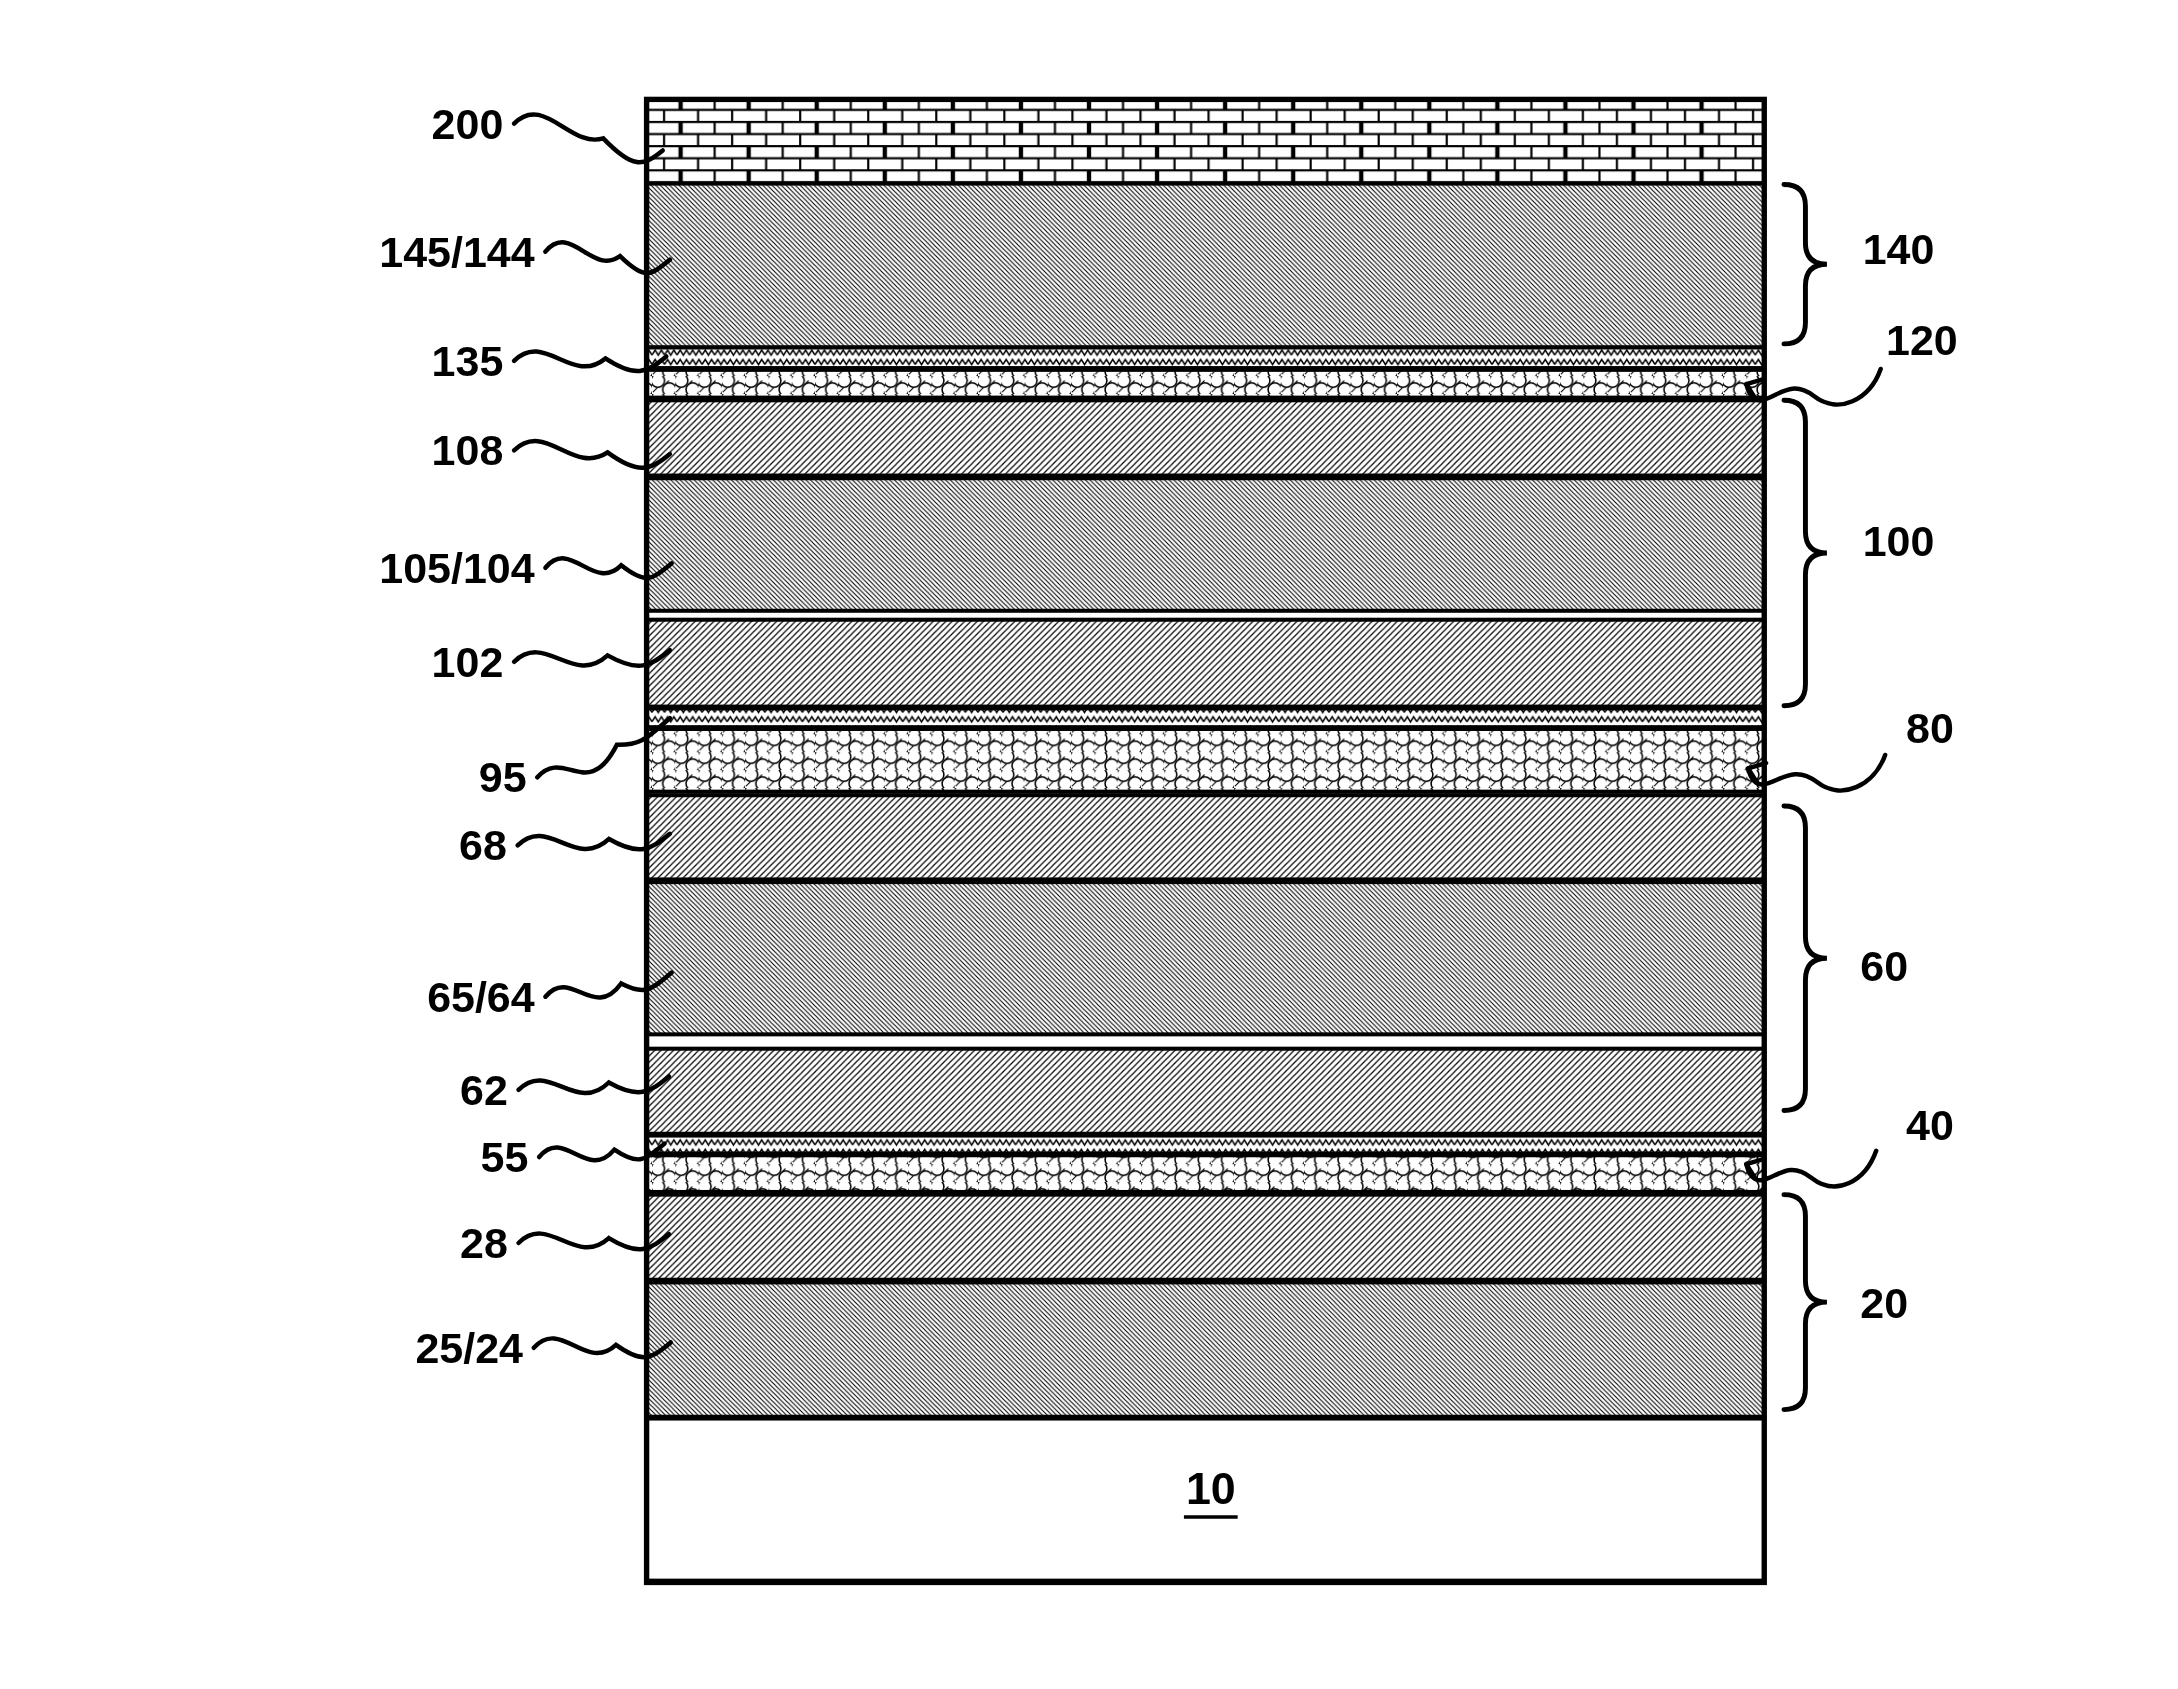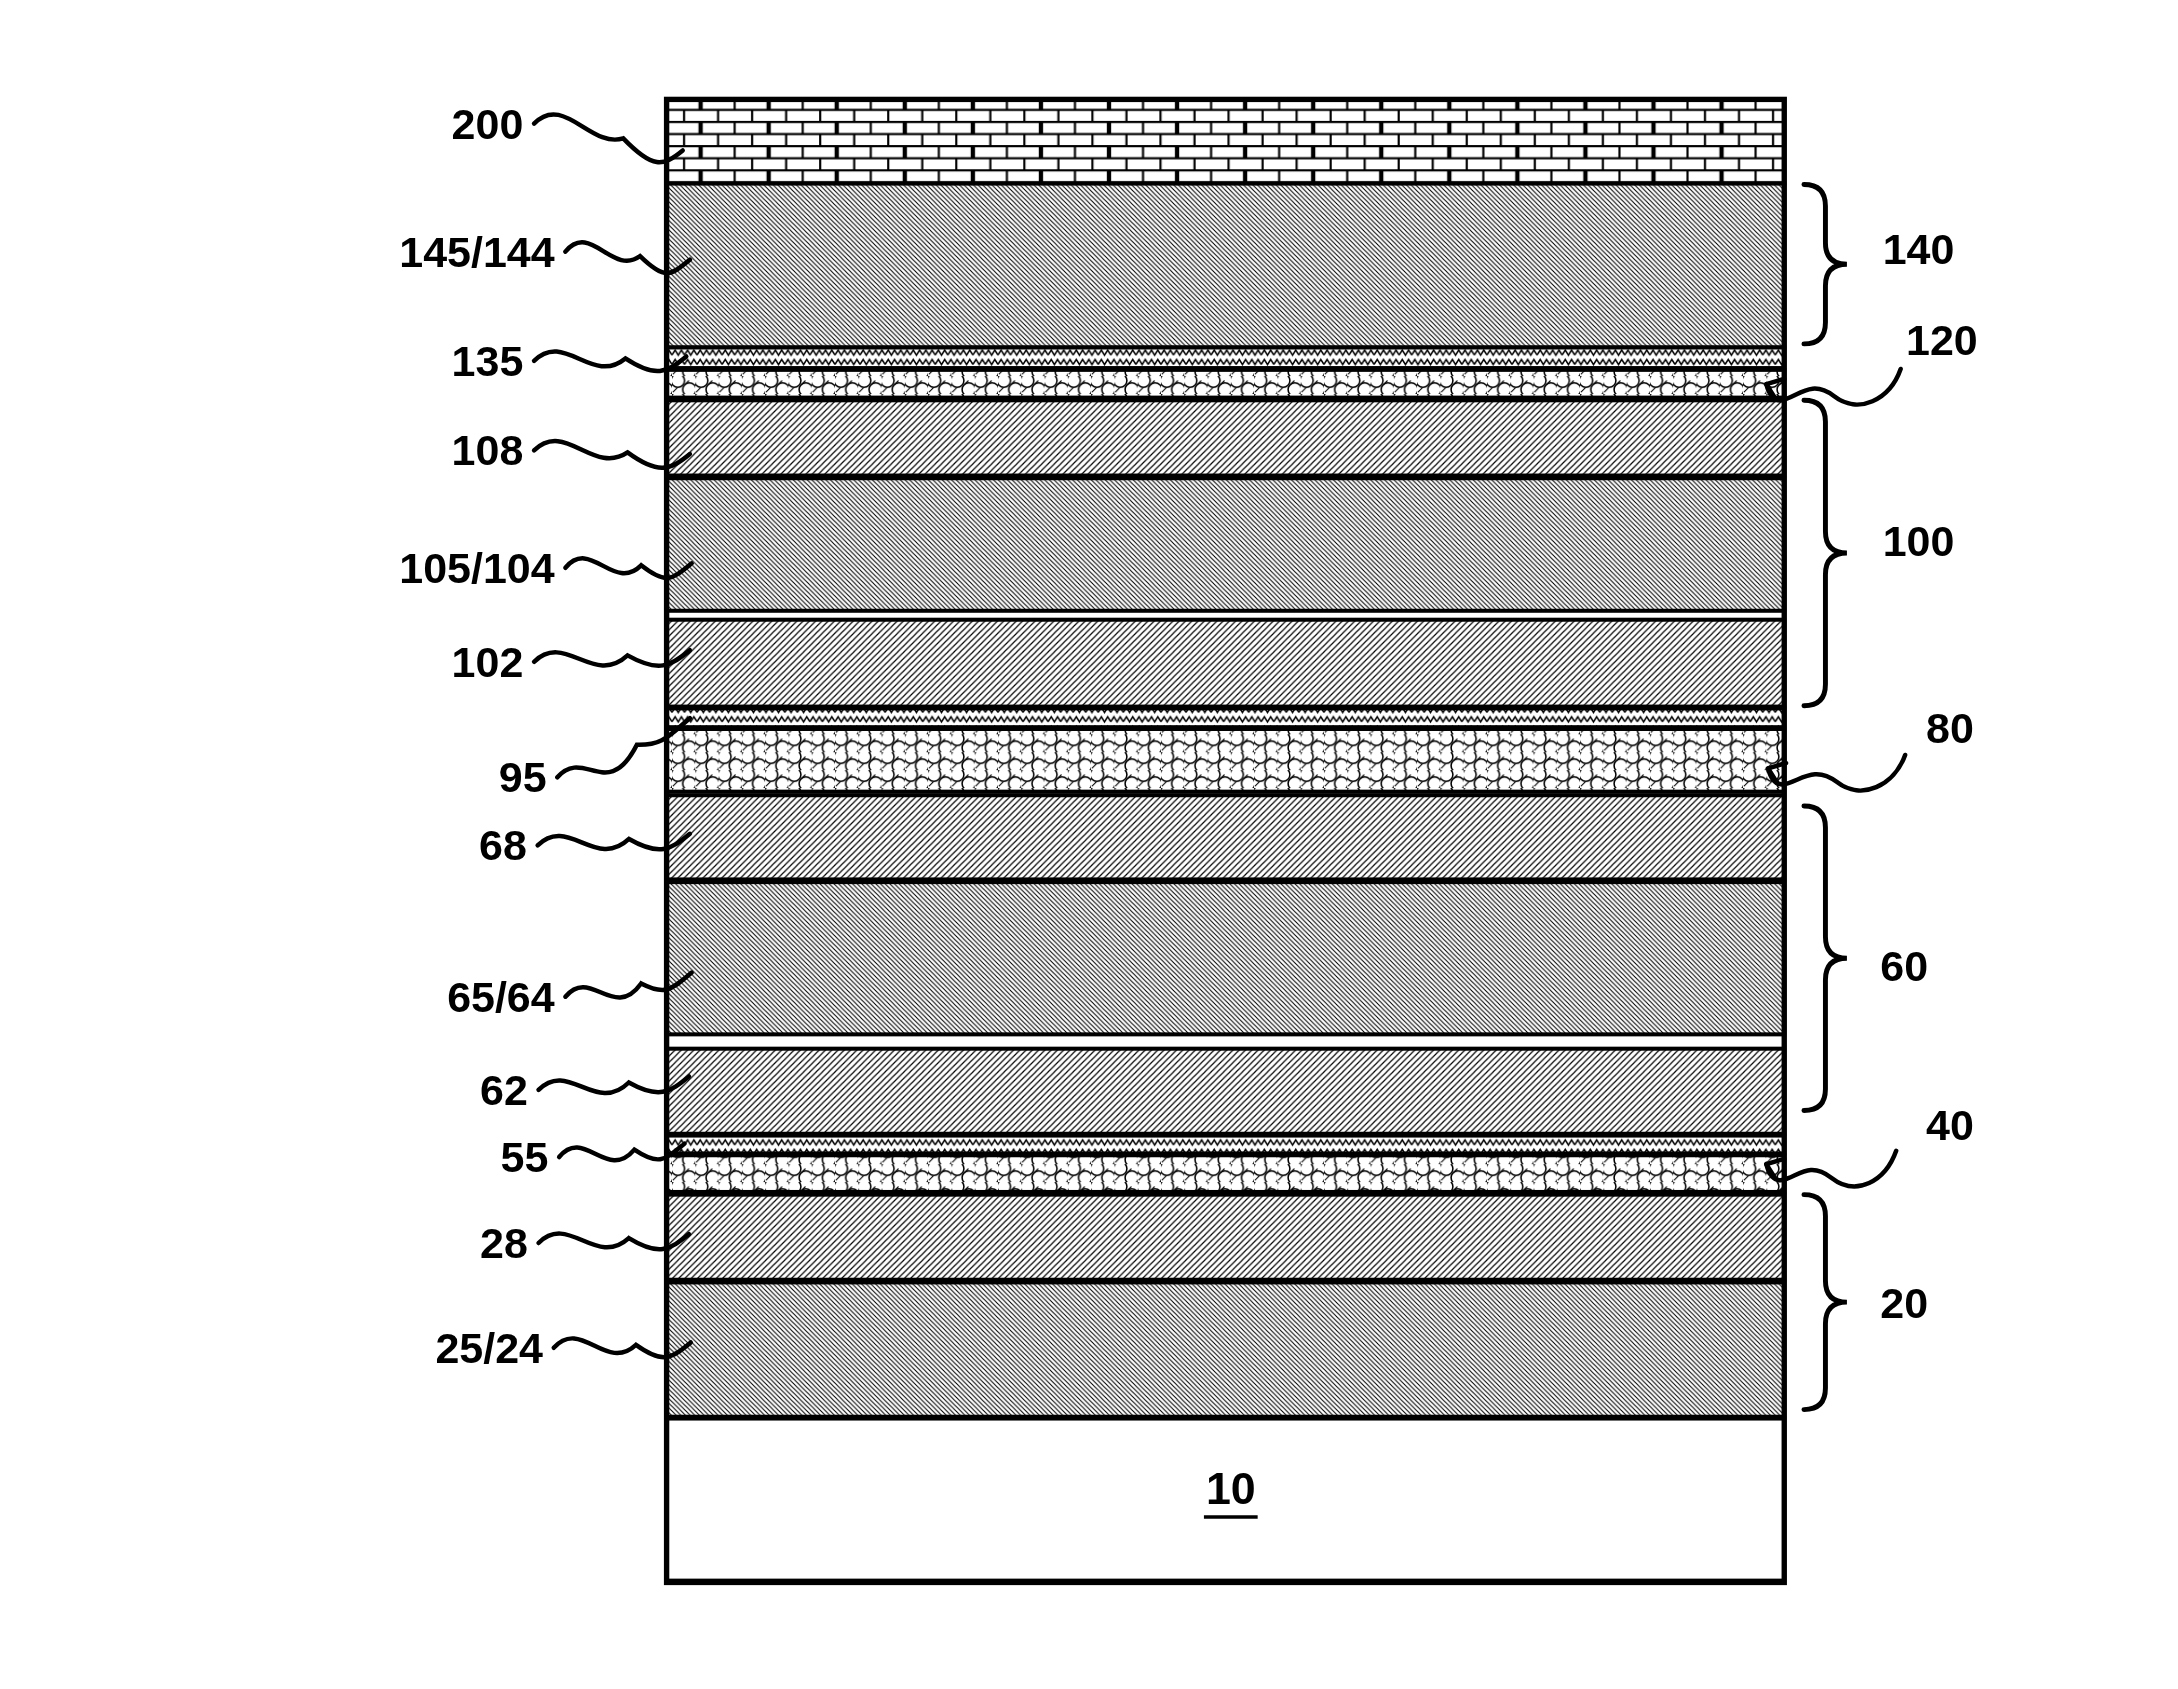--- a/index.html
+++ b/index.html
@@ -1,17 +1,17 @@
 <!DOCTYPE html>
 <html style="font-size:14.3px"><head>
 <meta charset="utf-8">
 <style>
   html,body{margin:0;padding:0;background:#ffffff;}
   body{width:2178px;height:1689px;overflow:hidden;font-family:"Liberation Sans",sans-serif;}
-  #figwrap{width:1748px;height:1689px;position:relative;margin-left:20px;}
+  #figwrap{width:1748px;height:1689px;position:relative;}
   svg{display:block;}
   text{font-family:"Liberation Sans","DejaVu Sans",sans-serif;font-weight:600;fill:#000;}
   .lbl{font-size:48px;}
   .sub{font-size:50px;}
 </style>
 </head>
 <body>
 
 <div id="figwrap">
 <svg id="fig" width="2178" height="1689" viewBox="0 0 2432 1886" xmlns="http://www.w3.org/2000/svg">

